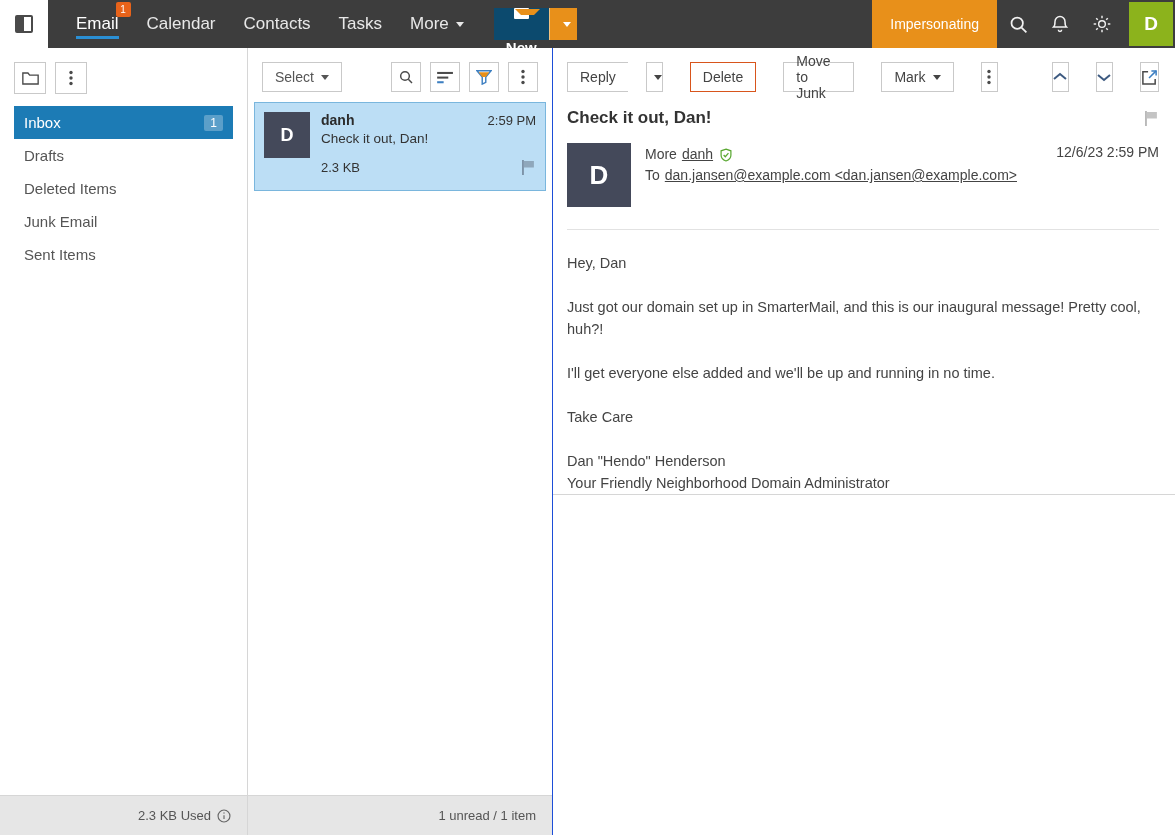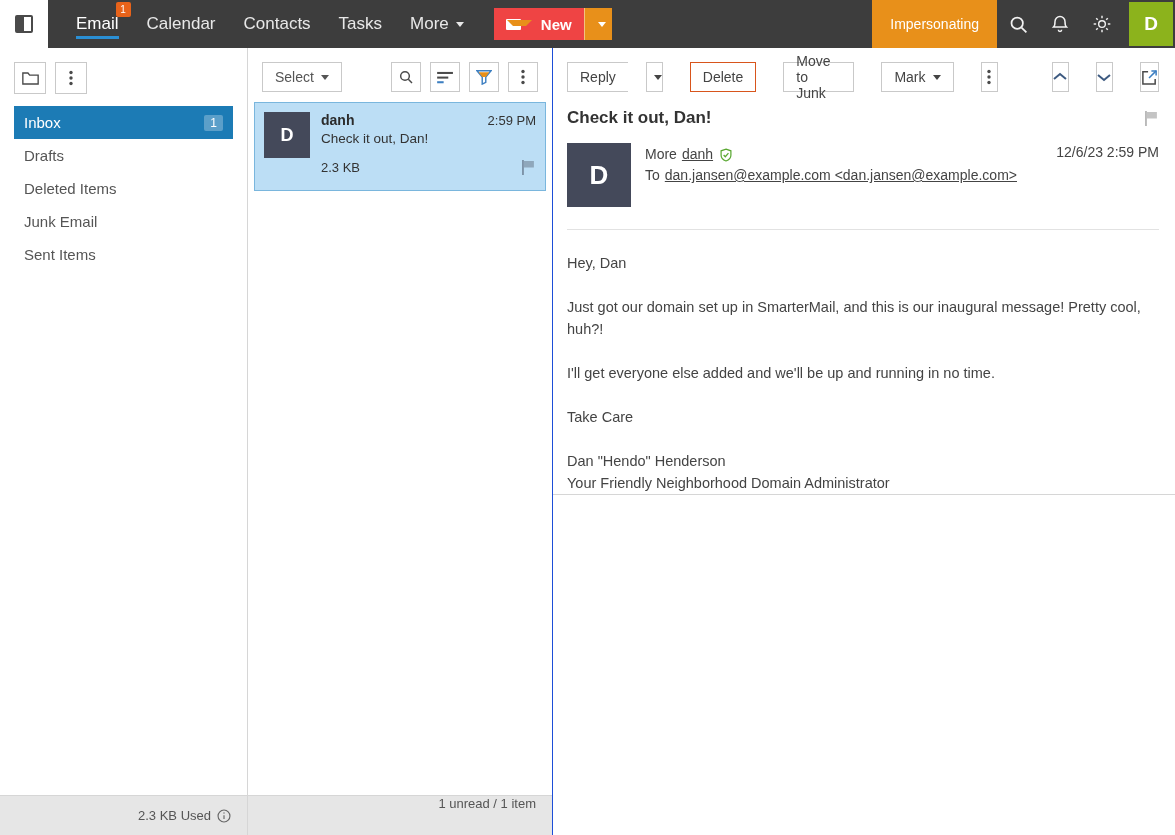--- a/index.html
+++ b/index.html
@@ -41,22 +41,22 @@
     position: absolute; top: 2px; right: 2px; min-width: 15px; height: 15px;
     background: #e8631a; color: #fff; font-size: 10px; line-height: 15px;
     text-align: center; border-radius: 2px; padding: 0 3px;
   }
   .caret { display: inline-block; margin-left: 7px; width: 0; height: 0;
     border-left: 4px solid transparent; border-right: 4px solid transparent;
     border-top: 5px solid currentColor; }
 
   .new-btn-wrap { display: flex; align-items: center; margin-left: 16px; }
   .new-btn {
-    background: #ef4444; color: #fff; height: 32px; display: flex; align-items: center;
-    padding: 0 12px; font-size: 15px; font-weight: bold; cursor: pointer; gap: 20px;
+    background: #0c4a6e; color: #fff; height: 32px; display: flex; align-items: center;
+    padding: 0 12px; font-size: 15px; font-weight: bold; cursor: pointer; gap: 20px; flex-direction: column;
   }
   .new-btn .env {
     width: 15px; height: 11px; background: #fff; border-radius: 1px; position: relative; flex: none;
   }
   .new-btn .env::after {
     content: ""; position: absolute; left: 1px; top: 1px; width: 13px; height: 6px;
     border-left: 6.5px solid transparent; border-right: 6.5px solid transparent;
     border-top: 6px solid #e8901a;
   }
   .new-caret {
@@ -176,21 +176,21 @@
   .msg-divider { border-top: 1px solid #e2e2e2; margin: 22px 0 0 0; }
   .msg-body { padding: 22px 16px 0 14px; font-size: 14.5px; color: #444; line-height: 22px; }
   .msg-body p { margin-bottom: 22px; }
   .msg-body p.tight { margin-bottom: 0; }
 
   .reading-status {
     height: 40px; border-top: 1px solid #d6d6d6; background: #ffffff; flex: none;
   }
   .list-status {
     height: 40px; border-top: 1px solid #d6d6d6; background: #e6e6e6;
-    display: flex; justify-content: flex-end;
+    display: flex; align-items: center; justify-content: flex-end;
     padding-right: 16px; color: #555; font-size: 13px; flex: none;
   }
 </style>
 </head>
 <body>
 
 <div class="app">
 
   <div class="topbar">
     <div class="panel-toggle">

